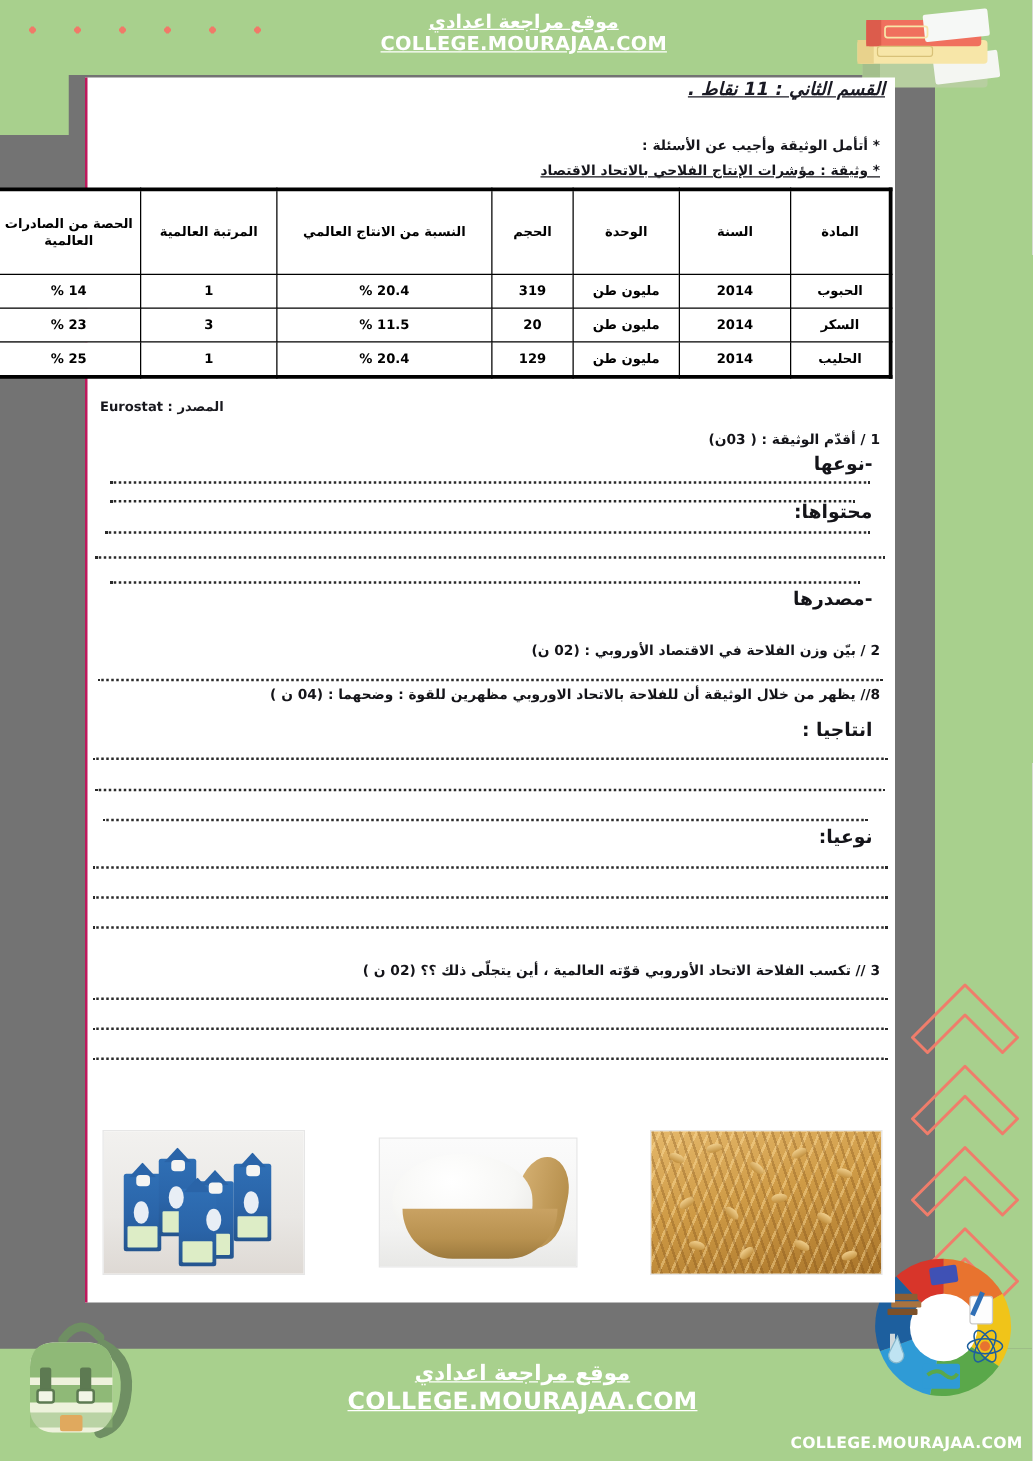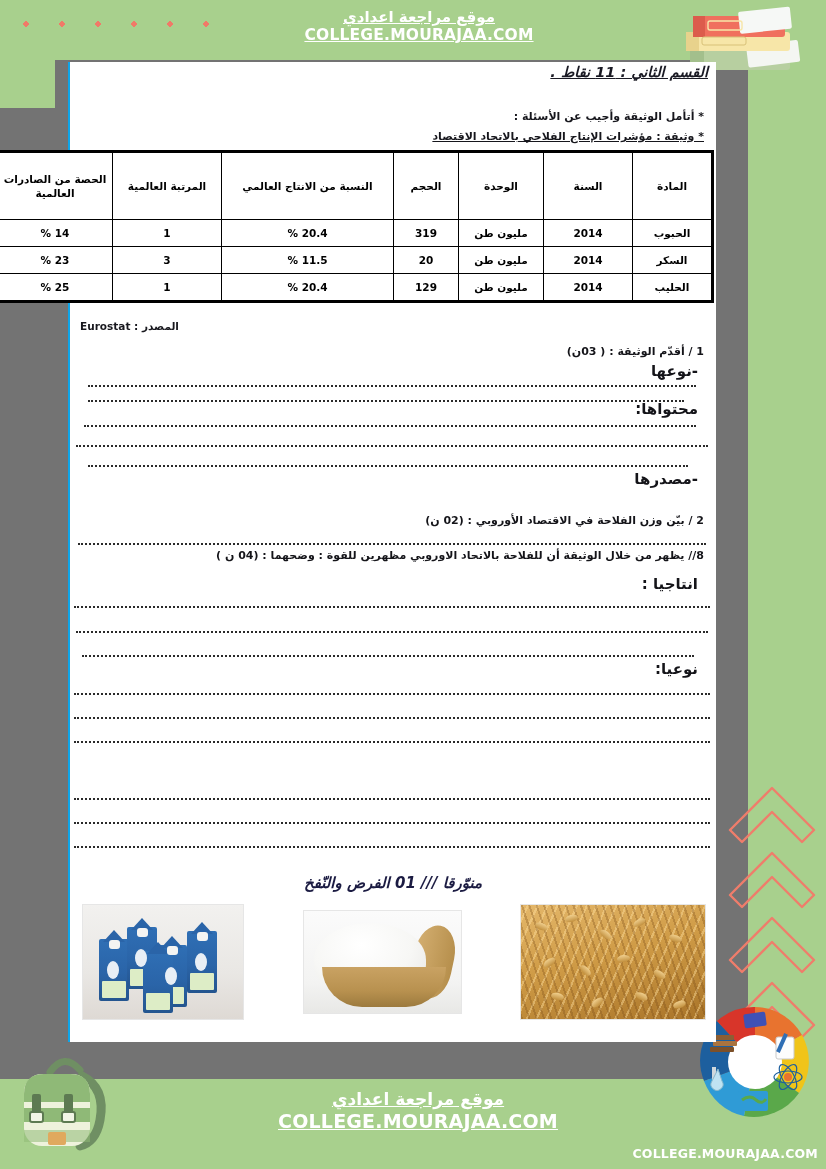--- a/index.html
+++ b/index.html
@@ -107,21 +107,21 @@
   .wheel { position: absolute; right: 12px; bottom: 48px; width: 118px; height: 118px; }
 
   
   .sheet {
     position: absolute;
     left: 68px;
     top: 62px;
     width: 648px;
     height: 980px;
     background: #ffffff;
-    border-left: 2px solid #0ea5e9;
+    border-left: 2px solid #be185d;
     box-sizing: border-box;
     direction: rtl;
   }
 
   .doc-title {
     position: absolute;
     right: 8px;
     top: 2px;
     font-size: 14.5px;
     font-weight: bold;
@@ -481,25 +481,25 @@
     <div class="q" style="top:487px;">8//  يظهر من خلال الوثيقة أن للفلاحة بالاتحاد الاوروبي  مظهرين للقوة : وضحهما : (04 ن )</div>
     <div class="sub" style="top:513px;">انتاجيا :</div>
     <div class="dotline" style="right:6px;  top:541px; width:636px;"></div>
     <div class="dotline" style="right:8px;  top:566px; width:632px;"></div>
     <div class="dotline" style="right:22px; top:590px; width:612px;"></div>
     <div class="sub" style="top:598px;">نوعيا:</div>
     <div class="dotline" style="right:6px;  top:628px; width:636px;"></div>
     <div class="dotline" style="right:6px;  top:652px; width:636px;"></div>
     <div class="dotline" style="right:6px;  top:676px; width:636px;"></div>
 
+    <div class="q" style="top:708px;">3  //   تكسب الفلاحة الاتحاد الأوروبي قوّته العالمية ،  أين يتجلّى ذلك ؟؟ (02 ن )</div>
     <div class="dotline" style="right:6px;  top:733px; width:636px;"></div>
     <div class="dotline" style="right:6px;  top:757px; width:636px;"></div>
     <div class="dotline" style="right:6px;  top:781px; width:636px;"></div>
 
-    <div class="media-title">منوّرقا /// 01 الفرض والنّفخ</div>
 
     <div class="photos">
 
       <div class="photo photo-milk">
         <div class="milk-bg"></div>
         <div class="carton" style="left:16px; bottom:18px;"></div>
         <div class="carton" style="left:44px; bottom:30px;"></div>
         <div class="carton" style="left:74px; bottom:12px;"></div>
         <div class="carton" style="left:104px; bottom:26px;"></div>
         <div class="carton" style="left:60px; bottom:6px;"></div>

